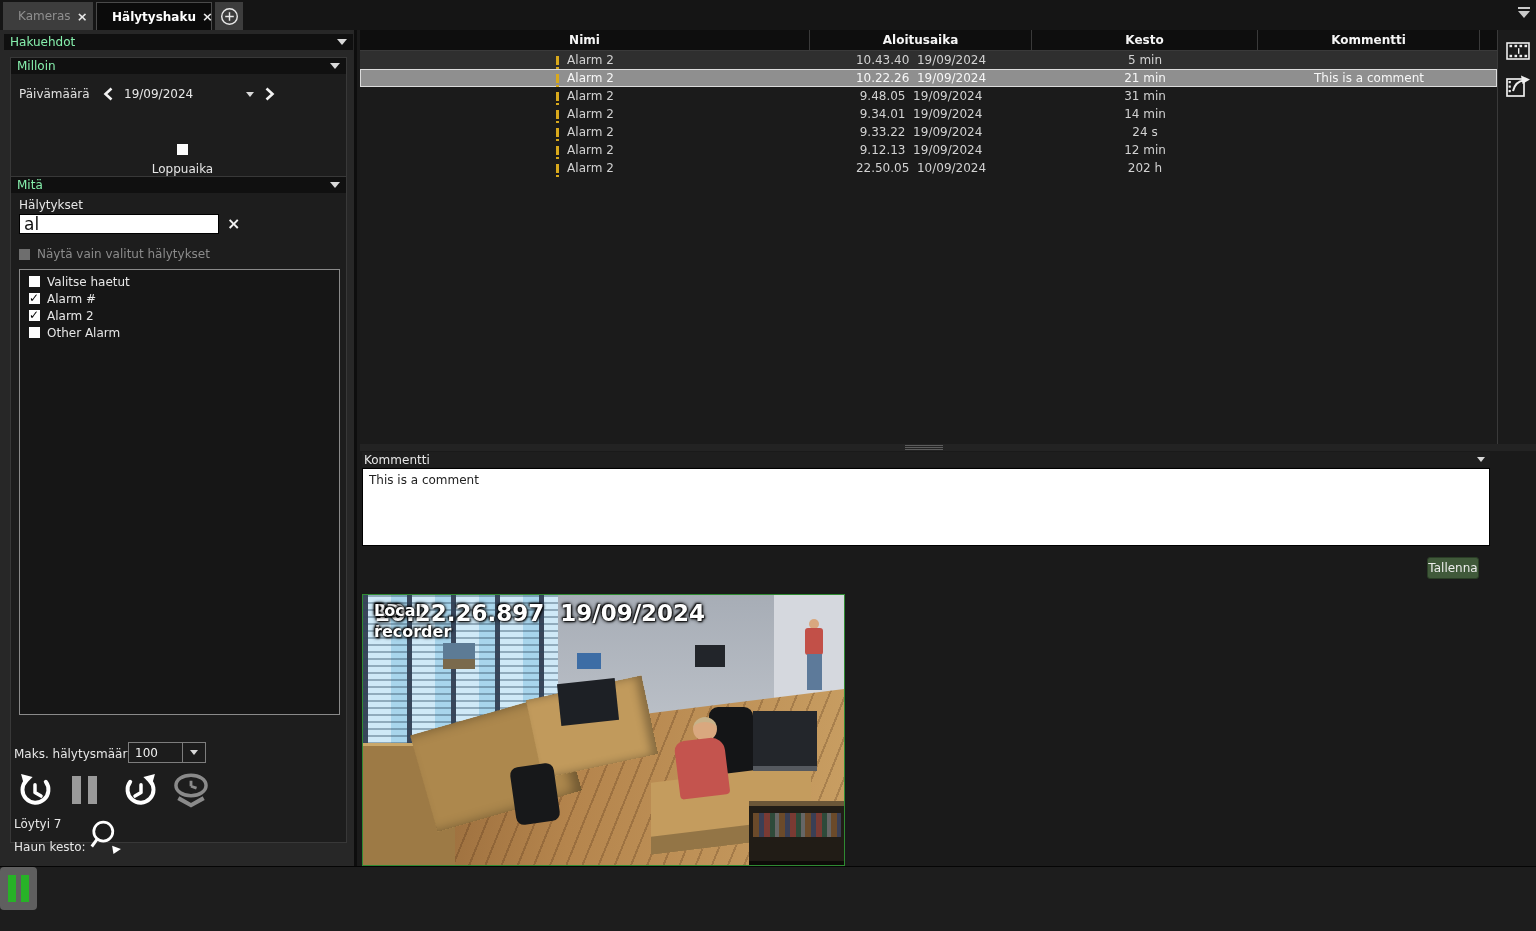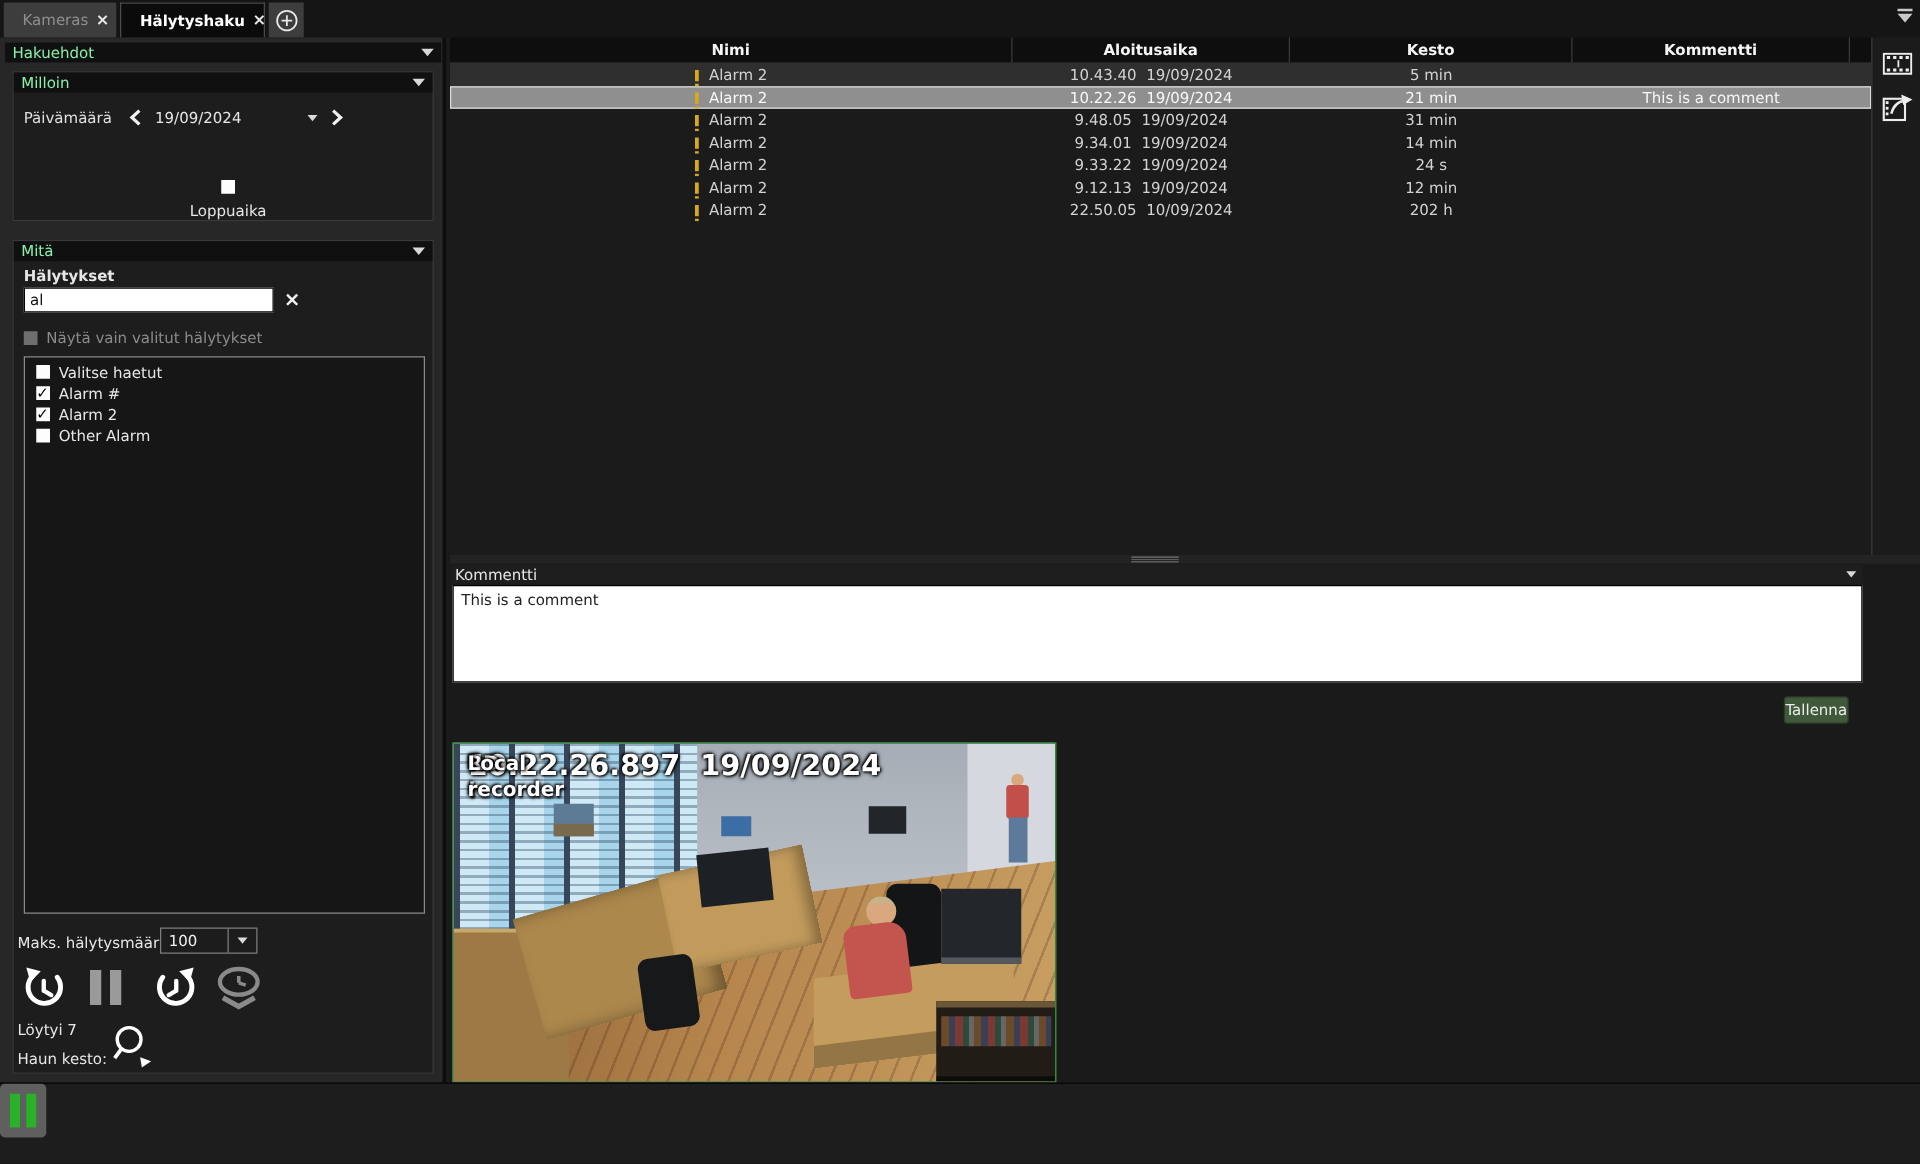--- a/index.html
+++ b/index.html
@@ -24,30 +24,30 @@
   .collapse-btn .tri { position:absolute; top:4px; left:1px; width:0; height:0; border-left:6px solid transparent; border-right:6px solid transparent; border-top:7px solid #c9c9c9; }
 
   
   .sidebar { position:absolute; left:0; top:30px; width:357px; height:836px; background:#272727; border-right:3px solid #0d0d0d; }
   .drop-header { display:flex; align-items:center; justify-content:space-between; background:#101010; height:16px; padding:0 6px; color:#86efac; }
   .caret { width:0; height:0; border-left:5px solid transparent; border-right:5px solid transparent; border-top:6px solid #d9d9d9; display:inline-block; }
   .caret.small { border-left-width:4px; border-right-width:4px; border-top-width:5px; }
   .hakuehdot { position:absolute; left:4px; top:4px; width:349px; }
   .side-box { position:absolute; left:10px; background:#1d1d1d; border:1px solid #383838; }
   .box-milloin { top:27px; width:337px; height:120px; }
-  .box-mita    { top:162px; width:337px; height:667px; }
+  .box-mita    { top:146px; width:337px; height:667px; }
   .field-row { position:absolute; left:0; width:100%; display:flex; align-items:center; }
   .flabel { color:#e0e0e0; }
   .chev { display:inline-block; }
   .spinner { display:flex; flex-direction:column; gap:1px; font-size:7px; line-height:6px; color:#d9d9d9; }
   .checkbox { width:11px; height:11px; background:#fdfdfd; position:relative; flex:none; }
   .checkbox.checked::after { content:"✓"; position:absolute; left:0; top:-2px; color:#000; font-size:12px; font-weight:bold; }
   .checkbox.disabled { background:#6e6e6e; }
   .cbrow { display:flex; align-items:center; gap:7px; }
-  .filter-input { position:absolute; width:200px; height:20px; background:#fff; border:1px solid #000; color:#111; font-family:inherit; font-size:12px; padding:0 4px; }
+  .filter-input { position:absolute; width:200px; height:20px; background:#fff; border:1px solid #000; color:#111; font-family:inherit; font-size:17px; padding:0 4px; }
   .clear-x { position:absolute; color:#f2f2f2; font-size:16px; font-weight:bold; line-height:14px; }
   .listbox { position:absolute; left:8px; width:321px; background:#161616; border:1px solid #8a8a8a; padding:3px 0; }
   .listbox .cbrow { padding:2px 9px; height:17px; }
   .dis-label { color:#8b8b8b; }
   .combo { position:absolute; display:flex; height:21px; border:1px solid #7d7d7d; background:#1c1c1c; }
   .combo .val { width:53px; padding:3px 6px; color:#f0f0f0; }
   .combo .arr { width:23px; border-left:1px solid #7d7d7d; display:flex; align-items:center; justify-content:center; }
   .tool-ico { position:absolute; }
   .pause-bars { display:flex; gap:7px; }
   .pause-bars i { width:9px; height:28px; background:#9a9a9a; }
@@ -189,21 +189,21 @@
         <span class="checkbox"></span>
         <span>Loppuaika</span>
       </div>
     </div>
 
     <div class="side-box box-mita">
       <div class="drop-header">
         <span>Mitä</span>
         <span class="caret"></span>
       </div>
-      <span class="abs" style="left:8px; top:21px;font-weight:bold;">Hälytykset</span>
+      <span class="abs" style="left:8px; top:21px;">Hälytykset</span>
       <input class="filter-input" style="left: 8px; top: 37px;" value="al">
       <span class="clear-x" style="left:216px; top:40px;">×</span>
       <div class="cbrow abs" style="left:8px; top:70px;">
         <span class="checkbox disabled"></span>
         <span class="dis-label">Näytä vain valitut hälytykset</span>
       </div>
       <div class="listbox" style="top:92px; height:446px;">
         <div class="cbrow">
           <span class="checkbox"></span>
           <span>Valitse haetut</span>

